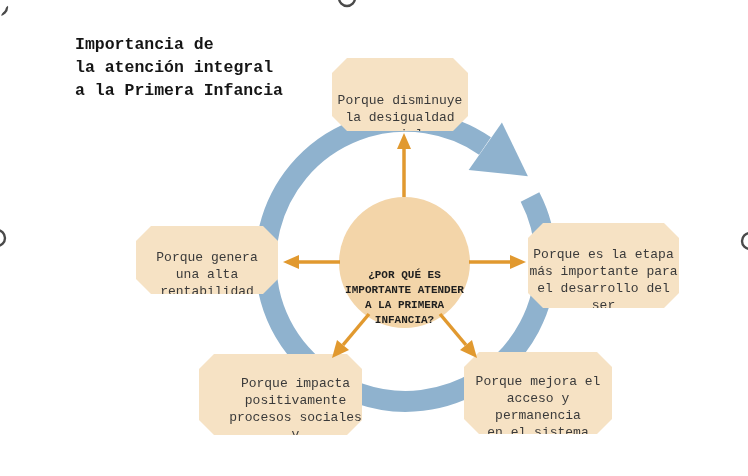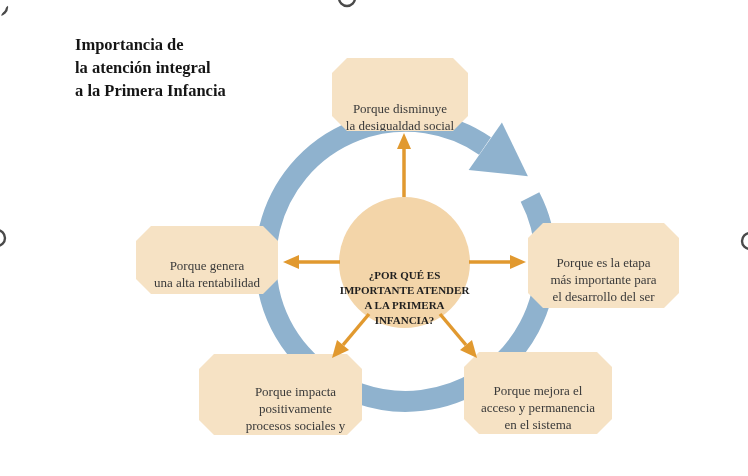--- a/index.html
+++ b/index.html
@@ -1,21 +1,21 @@
 <!DOCTYPE html>
 <html style="--node-fill: #f6e2c4; --center-fill: #f3d5a9; --cycle-arrow: #8fb2ce; --radial-arrow: #e1992f; --edge-mark: #4a4a4a; --text: #3a3a3a;"><head>
 <meta charset="utf-8">
 <style>
   html,body{margin:0;padding:0;background:#ffffff;}
   .canvas{
     position:relative;
     width:748px;height:460px;
     background:#ffffff;
     overflow:hidden;
-    font-family:Liberation Serif, serif;
+    font-family:Liberation Mono, monospace;
     border-radius:23px;
   }
   .layer{position:absolute;left:0;top:0;width:748px;height:476px;pointer-events:none;}
   .title{
     position:absolute;left:75px;top:33px;width:230px;margin:0;
     font-size:16.5px;line-height:23px;font-weight:bold;color:#151515;
     white-space:pre-line;
   }
   .node{
     position:absolute;

